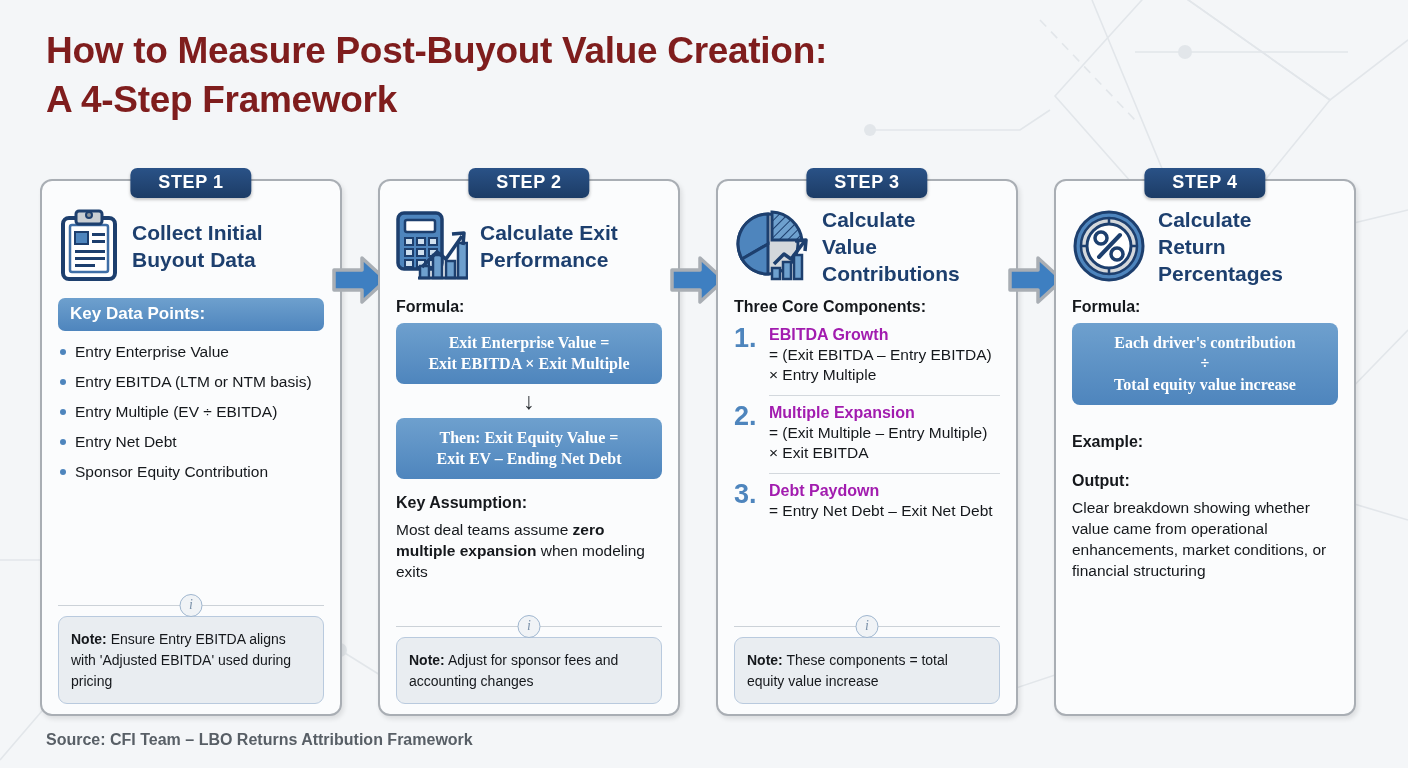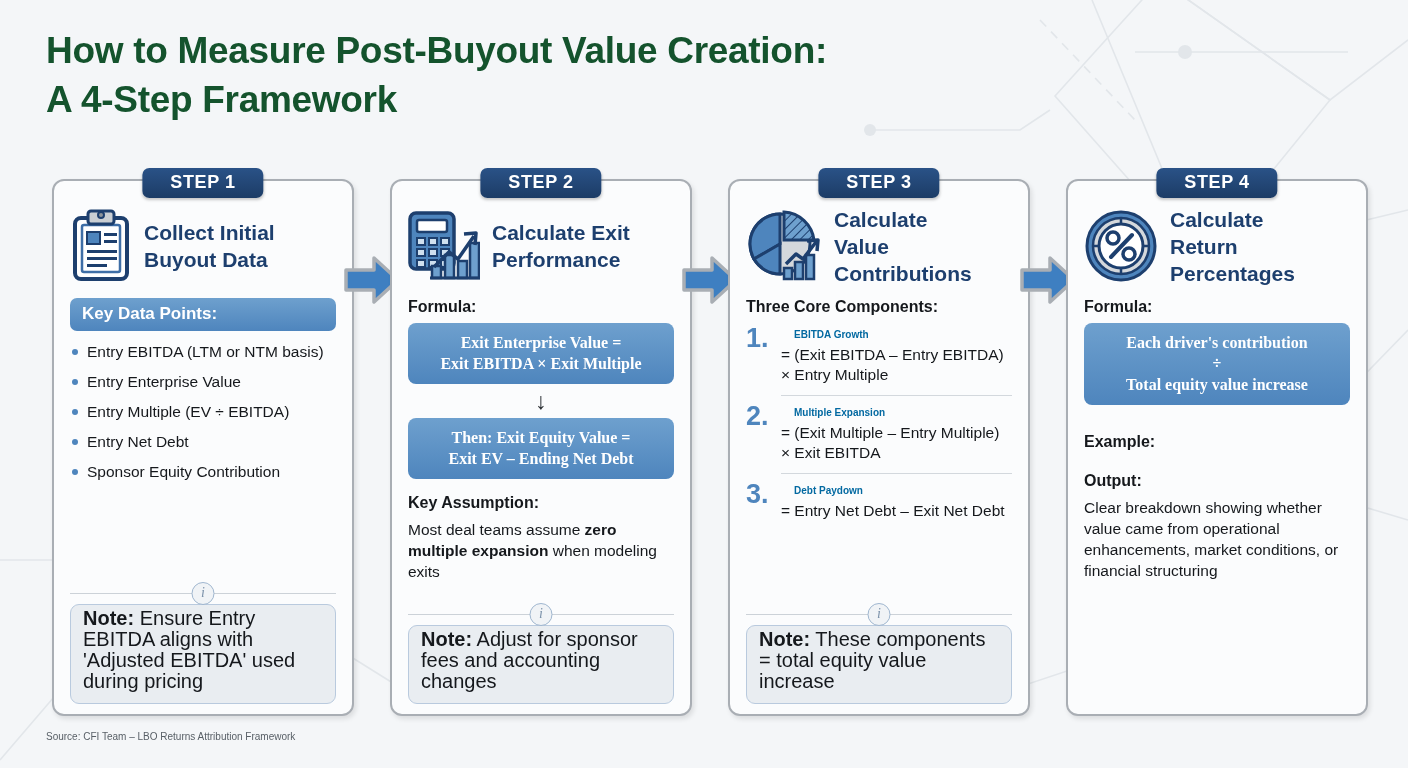--- a/index.html
+++ b/index.html
@@ -29,21 +29,21 @@
   
   #title-block {
     position: absolute;
     left: 46px;
     top: 26px;
     z-index: 3;
   }
   #title-block .tline {
     font-size: 37px;
     font-weight: bold;
-    color: #14532d;
+    color: #7f1d1d;
     letter-spacing: -0.3px;
     line-height: 49px;
     white-space: nowrap;
   }
 
   
   #steps-row {
     position: absolute;
     left: 0;
     top: 168px;
@@ -53,21 +53,21 @@
     display: flex;
     align-items: flex-start;
   }
 
   .step-col {
     position: relative;
     width: 302px;
     height: 548px;
     flex: 0 0 302px;
   }
-  .step-col:nth-child(1) { margin-left: 52px; }
+  .step-col:nth-child(1) { margin-left: 40px; }
 
   .arrow-gap {
     flex: 0 0 36px;
     height: 548px;
     position: relative;
   }
 
   .panel {
     position: absolute;
     left: 0;
@@ -199,25 +199,24 @@
   }
   .comp-num {
     font-size: 27px;
     font-weight: bold;
     color: #4e85bd;
     line-height: 26px;
     flex: 0 0 26px;
   }
   .comp-body { flex: 1; }
   .comp-title {
-    font-size: 10px;
-    font-weight: bold;
-    color: #0369a1;
+    font-size: 16px;
+    font-weight: bold;
+    color: #a21caf;
     line-height: 20px;
-    margin-left: 13px;
   }
   .comp-formula {
     font-size: 15.5px;
     line-height: 20px;
     color: #15181c;
   }
   .comp-div {
     height: 1px;
     background: #d3d8dd;
     margin: 5px 0 5px 35px;
@@ -251,22 +250,22 @@
     font-family: "Liberation Serif", serif;
     text-align: center;
     line-height: 20px;
     z-index: 2;
   }
   .note-box {
     margin-top: 11px;
     background: #e9edf1;
     border: 1.5px solid #b9cade;
     border-radius: 9px;
-    padding: 3px 12px 11px 12px;
-    font-size: 20px;
+    padding: 12px 12px 11px 12px;
+    font-size: 14px;
     line-height: 21px;
     color: #15181c;
   }
   .note-box b { font-weight: bold; }
 
   .spacer { flex: 1 1 auto; }
 
   
   .conn-arrow {
     position: absolute;
@@ -274,23 +273,24 @@
     top: 86px;
     width: 56px;
     height: 52px;
   }
 
   
   #source-note {
     position: absolute;
     left: 46px;
     top: 731px;
-    font-size: 10px;
+    font-size: 16px;
     color: #585f66;
     z-index: 3;
+    font-weight: bold;
   }
 </style>
 </head>
 <body>
 
 <svg id="bg-pattern" viewBox="0 0 1408 768">
   <g stroke="#e2e6ea" stroke-width="1.6" fill="none">
     <path d="M1055 96 L1160 -20 L1330 100 L1200 260 Z"></path>
     <path d="M1160 -20 L1330 100 L1408 40"></path>
     <path d="M1092 0 L1200 260 L1408 210"></path>
@@ -343,22 +343,22 @@
         </span>
         <div class="step-heading">
           <div>Collect Initial</div>
           <div>Buyout Data</div>
         </div>
       </div>
 
       <div class="banner">Key Data Points:</div>
 
       <ul class="bullets">
+        <li>Entry Enterprise Value</li>
         <li>Entry EBITDA (LTM or NTM basis)</li>
-        <li>Entry Enterprise Value</li>
         <li>Entry Multiple (EV ÷ EBITDA)</li>
         <li>Entry Net Debt</li>
         <li>Sponsor Equity Contribution</li>
       </ul>
 
       <div class="spacer"></div>
 
       <div class="note-wrap">
         <div class="note-rule"></div>
         <div class="info-circle">i</div>

